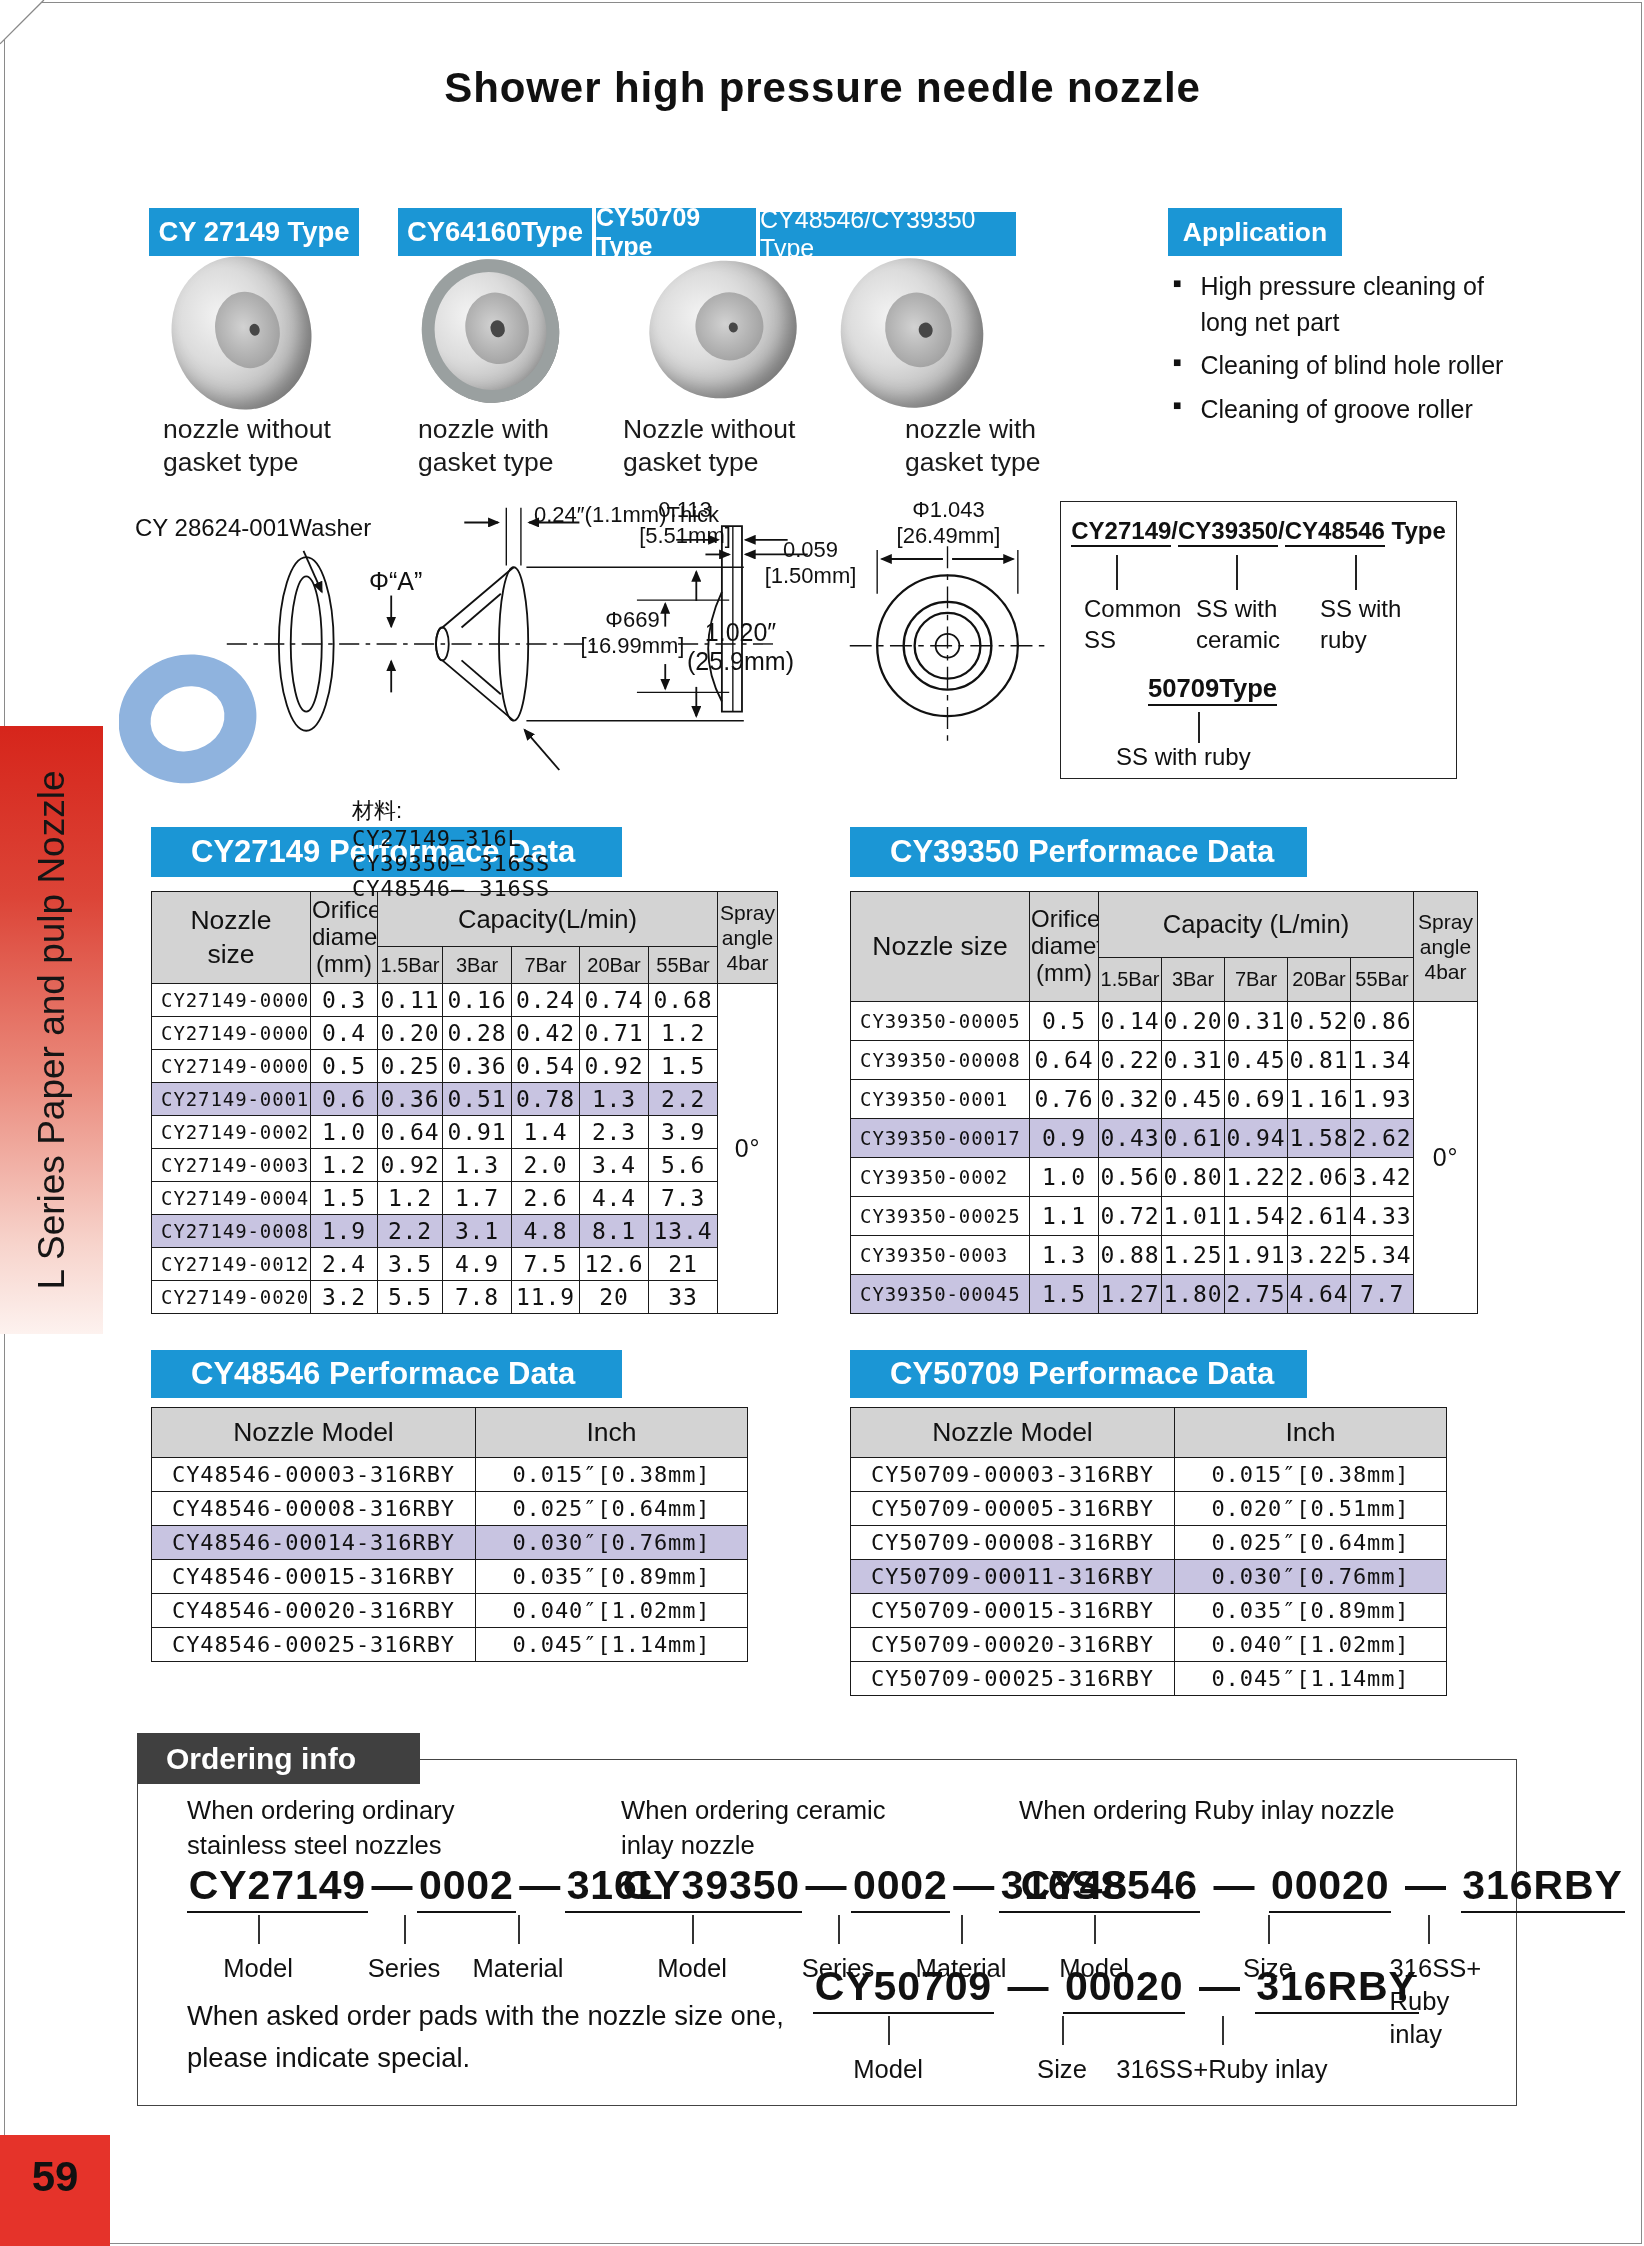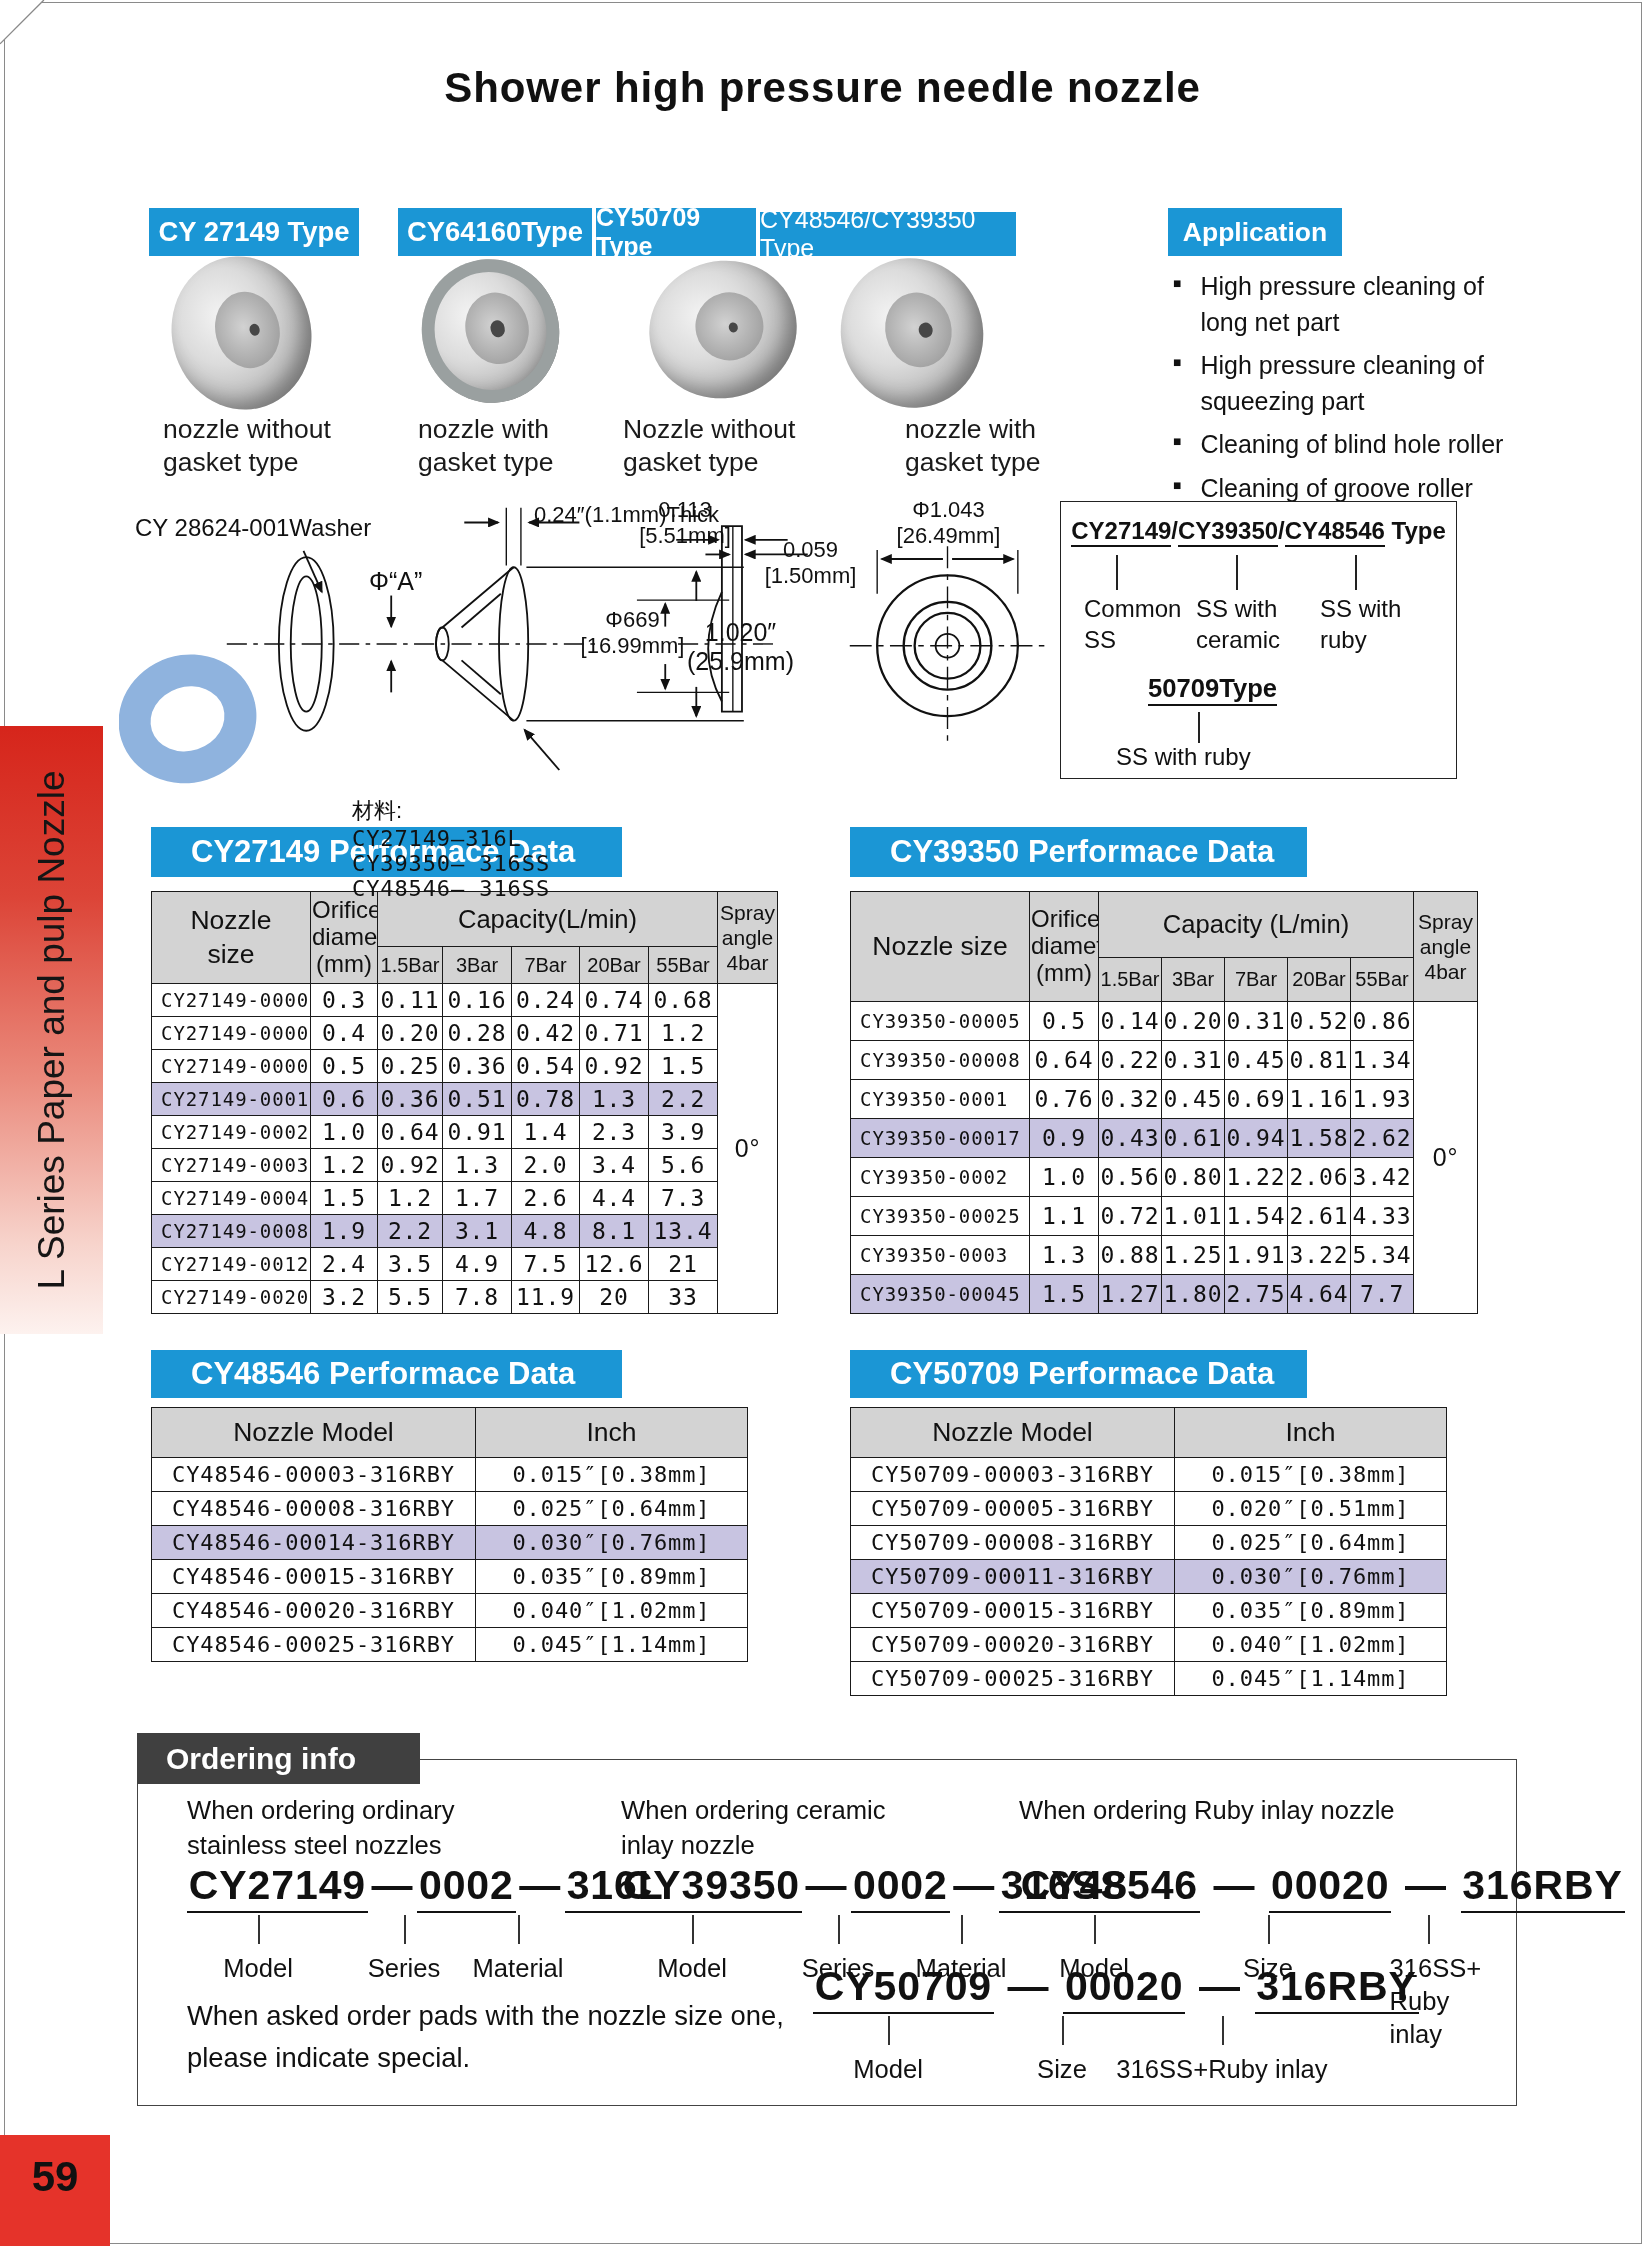--- a/index.html
+++ b/index.html
@@ -146,21 +146,20 @@
 gasket  type</div>
   <div class="caption" style="left:418px;top:413px;width:210px;">nozzle with
 gasket  type</div>
   <div class="caption" style="left:623px;top:413px;width:228px;">Nozzle without
 gasket  type</div>
   <div class="caption" style="left:905px;top:413px;width:210px;">nozzle with
 gasket  type</div>
 
   <ul class="app-list">
     <li><span>High pressure cleaning of long net part</span></li>
-    <li><span>High pressure cleaning of squeezing part</span></li>
     <li><span>Cleaning of blind hole roller</span></li>
     <li><span>Cleaning of groove roller</span></li>
   </ul>
 
   <svg class="abs" style="left:119px;top:493px;z-index:2;" width="950" height="375" viewBox="130 540 1040 410">
     <defs>
       <marker id="ah" markerWidth="13" markerHeight="11" refX="11" refY="5.5" orient="auto" markerUnits="userSpaceOnUse">
         <path d="M0,0 L13,5.5 L0,11 z" fill="#111"></path>
       </marker>
     </defs>

